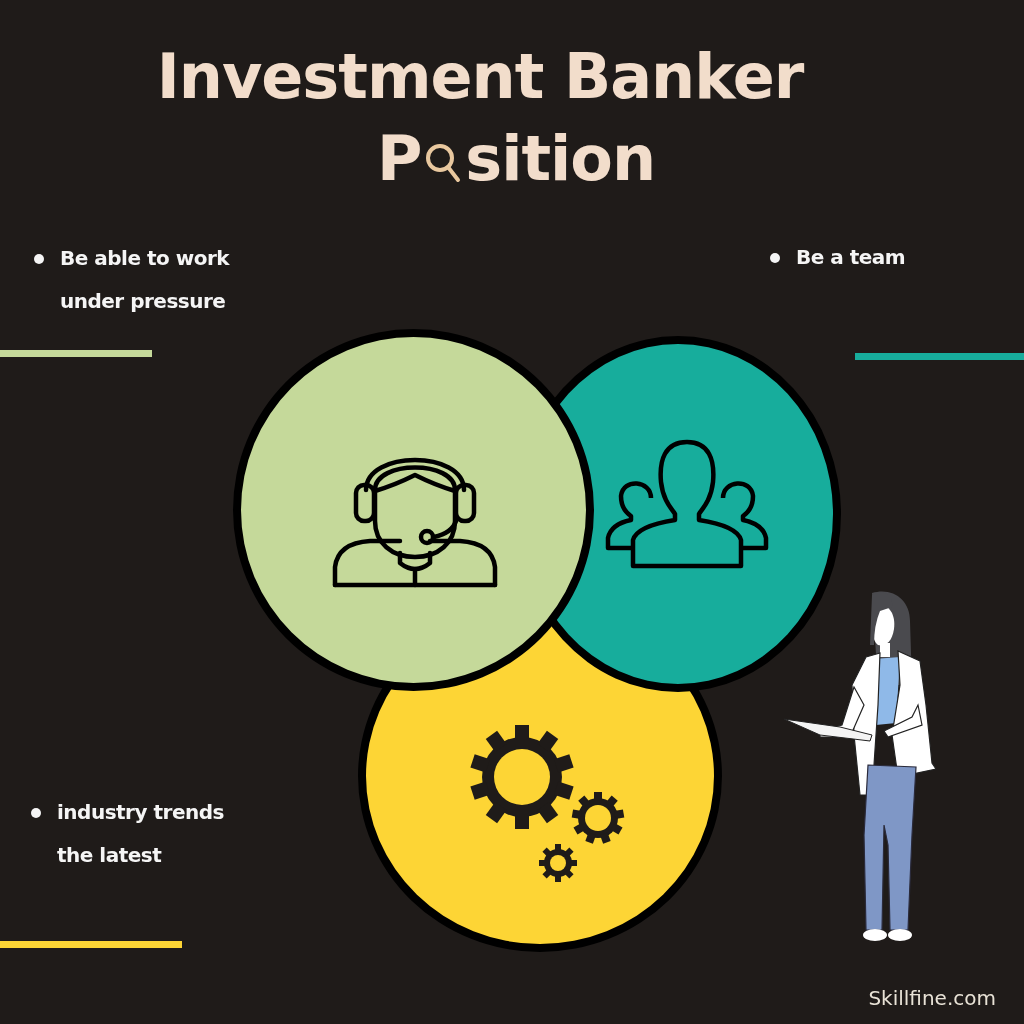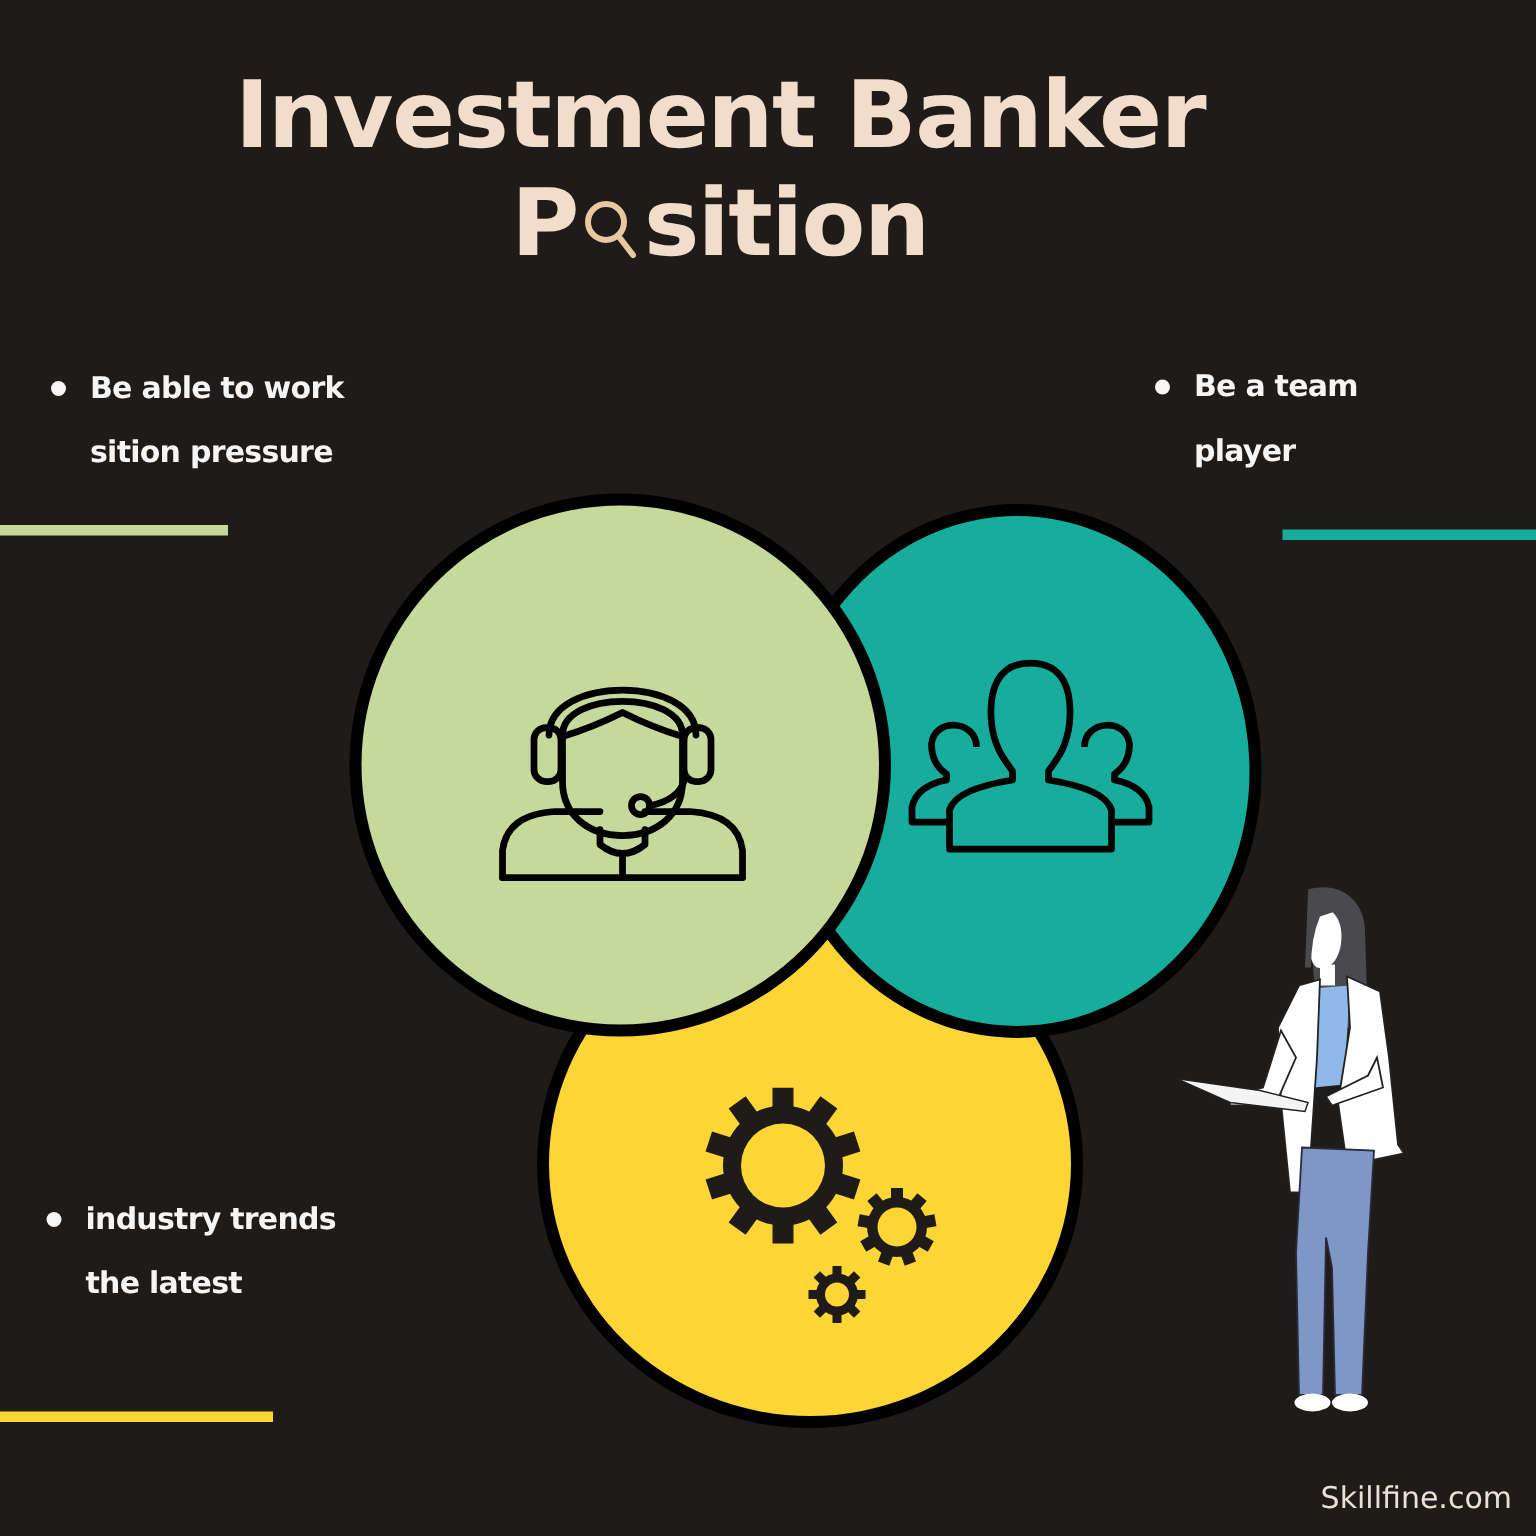--- a/index.html
+++ b/index.html
@@ -8,21 +8,21 @@
     background: #1f1b19;
     font-family: "DejaVu Sans", sans-serif;
     position: relative;
   }
   .title {
     position: absolute; left: 0; width: 960px; text-align: center;
     color: #f2ddcb; font-weight: bold; font-size: 62px; line-height: 74px;
     letter-spacing: -1px;
   }
   .title.l1 { top: 40px; }
-  .title.l2 { top: 112px; }
+  .title.l2 { top: 122px; padding-left: 36px; }
   .title .mag { display: inline-block; width: 40px; height: 52px; vertical-align: -6px; margin: 0 2px; }
 
   .bullet {
     position: absolute; color: #f5f5f5; font-weight: bold;
     font-size: 20px; line-height: 43px; letter-spacing: -0.5px;
   }
   .bullet .dot {
     position: absolute; left: -26px; top: 17px; width: 10px; height: 10px;
     border-radius: 50%; background: #f5f5f5;
   }
@@ -36,45 +36,44 @@
   .r2 { left: 855px; top: 353px; width: 169px; background: #17ad9c; }
   .r3 { left: 0; top: 941px; width: 182px; background: #fdd535; }
 
   .circle { position: absolute; border-radius: 50%; border: 8px solid #000; box-sizing: border-box; }
   .c-yellow { left: 358px; top: 600px; width: 364px; height: 352px; background: #fdd535; }
   .c-teal { left: 515px; top: 336px; width: 326px; height: 356px; background: #17ad9c; }
   .c-green { left: 233px; top: 329px; width: 361px; height: 362px; background: #c5d99a; }
 
   .icon { position: absolute; }
   .footer {
-    position: absolute; right: 16px; top: 986px; color: #e8e2d6;
+    position: absolute; right: 28px; top: 986px; color: #e8e2d6;
     font-family: "DejaVu Sans", sans-serif; font-size: 20px;
   }
   .person { position: absolute; left: 780px; top: 585px; width: 180px; height: 370px; }
 </style>
 </head>
 <body>
 
 <div class="title l1">Investment Banker</div>
 <div class="title l2"><span>P</span><svg class="mag" viewBox="0 0 40 52">
       <circle cx="17" cy="24" r="12" fill="none" stroke="#e9c89f" stroke-width="4"></circle>
       <line x1="25" y1="33" x2="35" y2="46" stroke="#e9c89f" stroke-width="4" stroke-linecap="round"></line>
     </svg><span>sition</span></div>
 
 <div class="bullet b1">
   <span class="dot"></span>
   <span class="line">Be able to work</span>
-  <span class="line">sition pressure</span>
+  <span class="line">under pressure</span>
 </div>
 <div class="rule r1"></div>
 
 <div class="bullet b2">
   <span class="dot"></span>
   <span class="line">Be a team</span>
-  <span class="line">player</span>
 </div>
 <div class="rule r2"></div>
 
 <div class="bullet b3">
   <span class="dot"></span>
   <span class="line">industry trends</span>
   <span class="line">the latest</span>
 </div>
 <div class="rule r3"></div>
 

